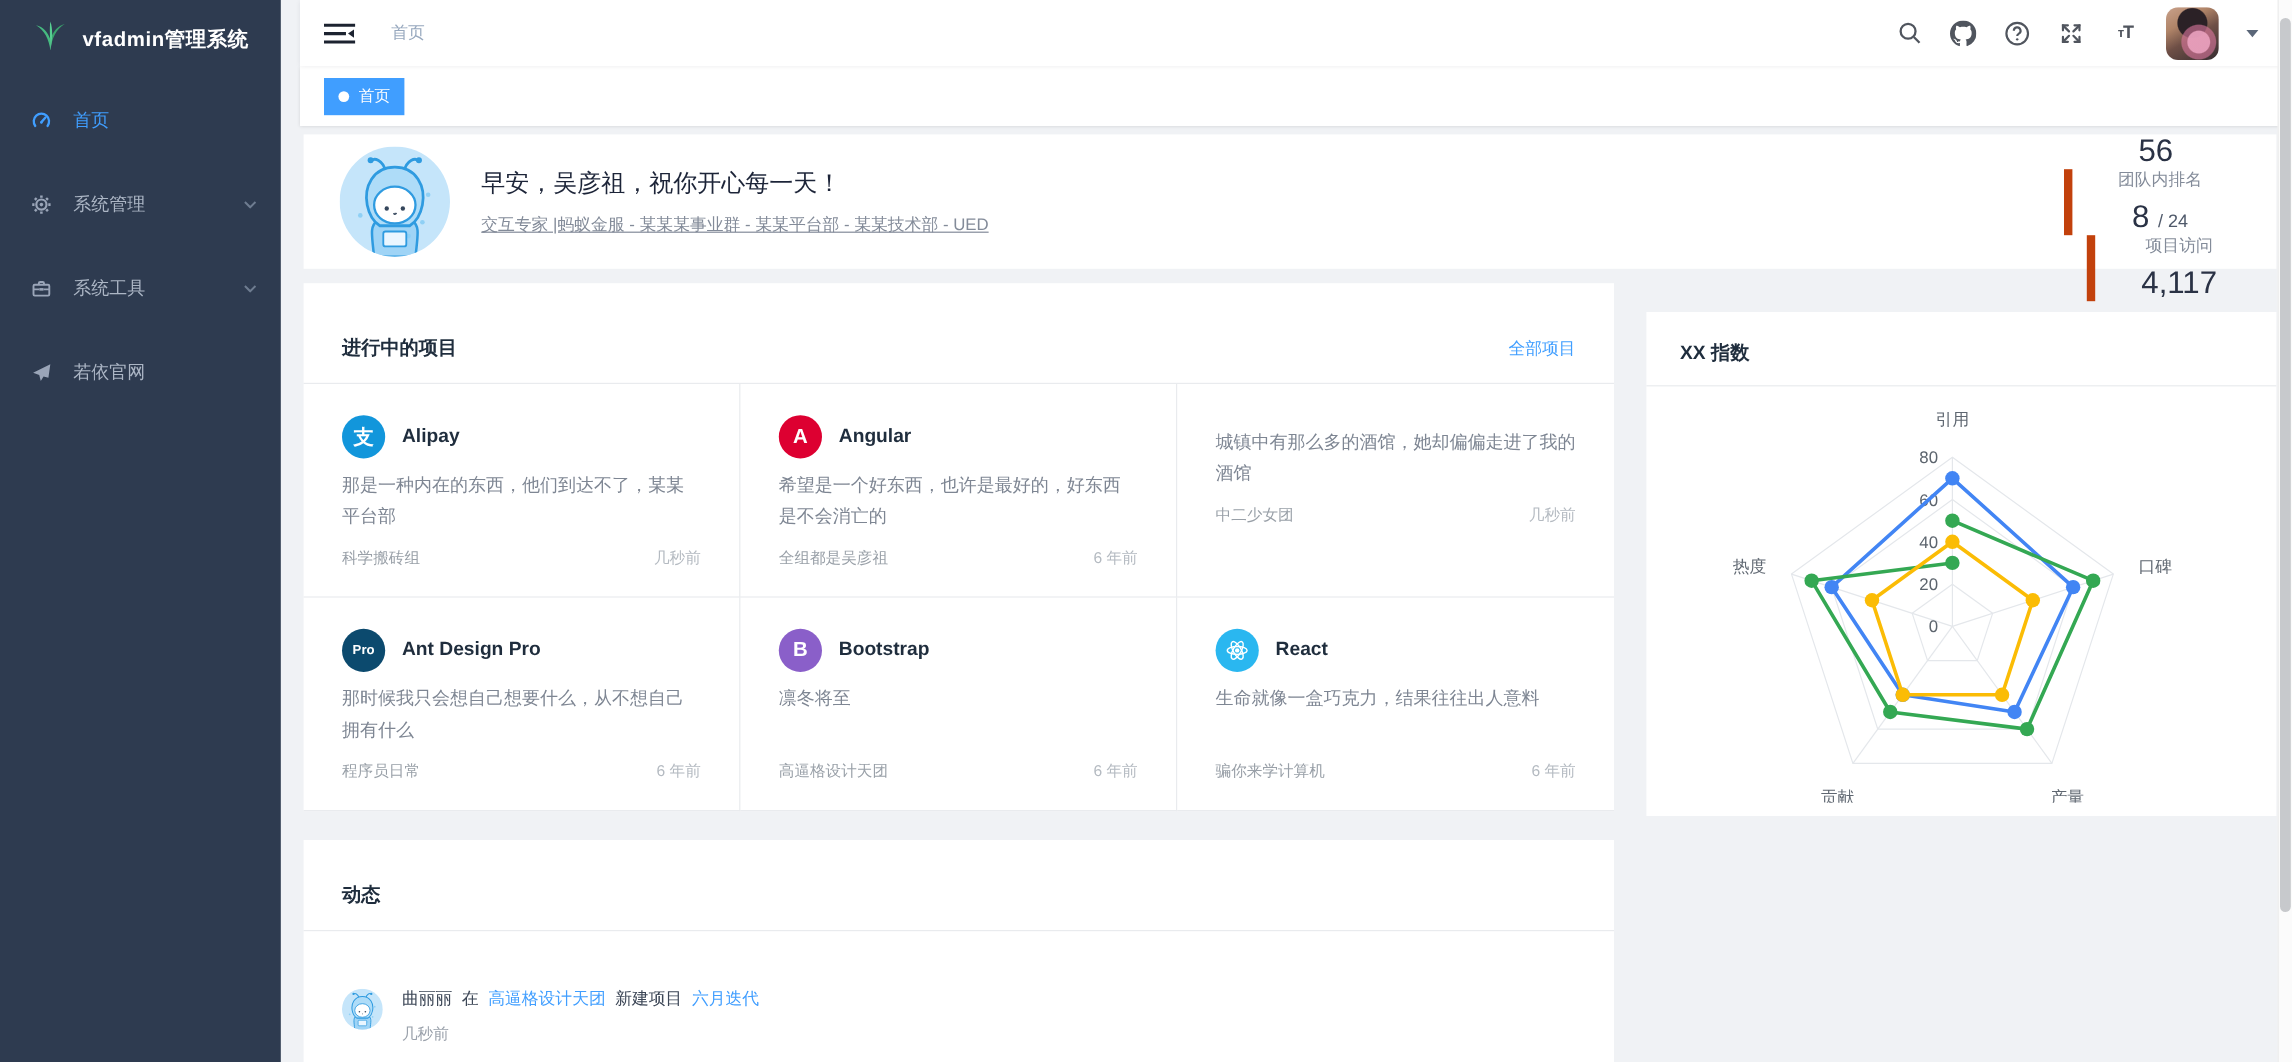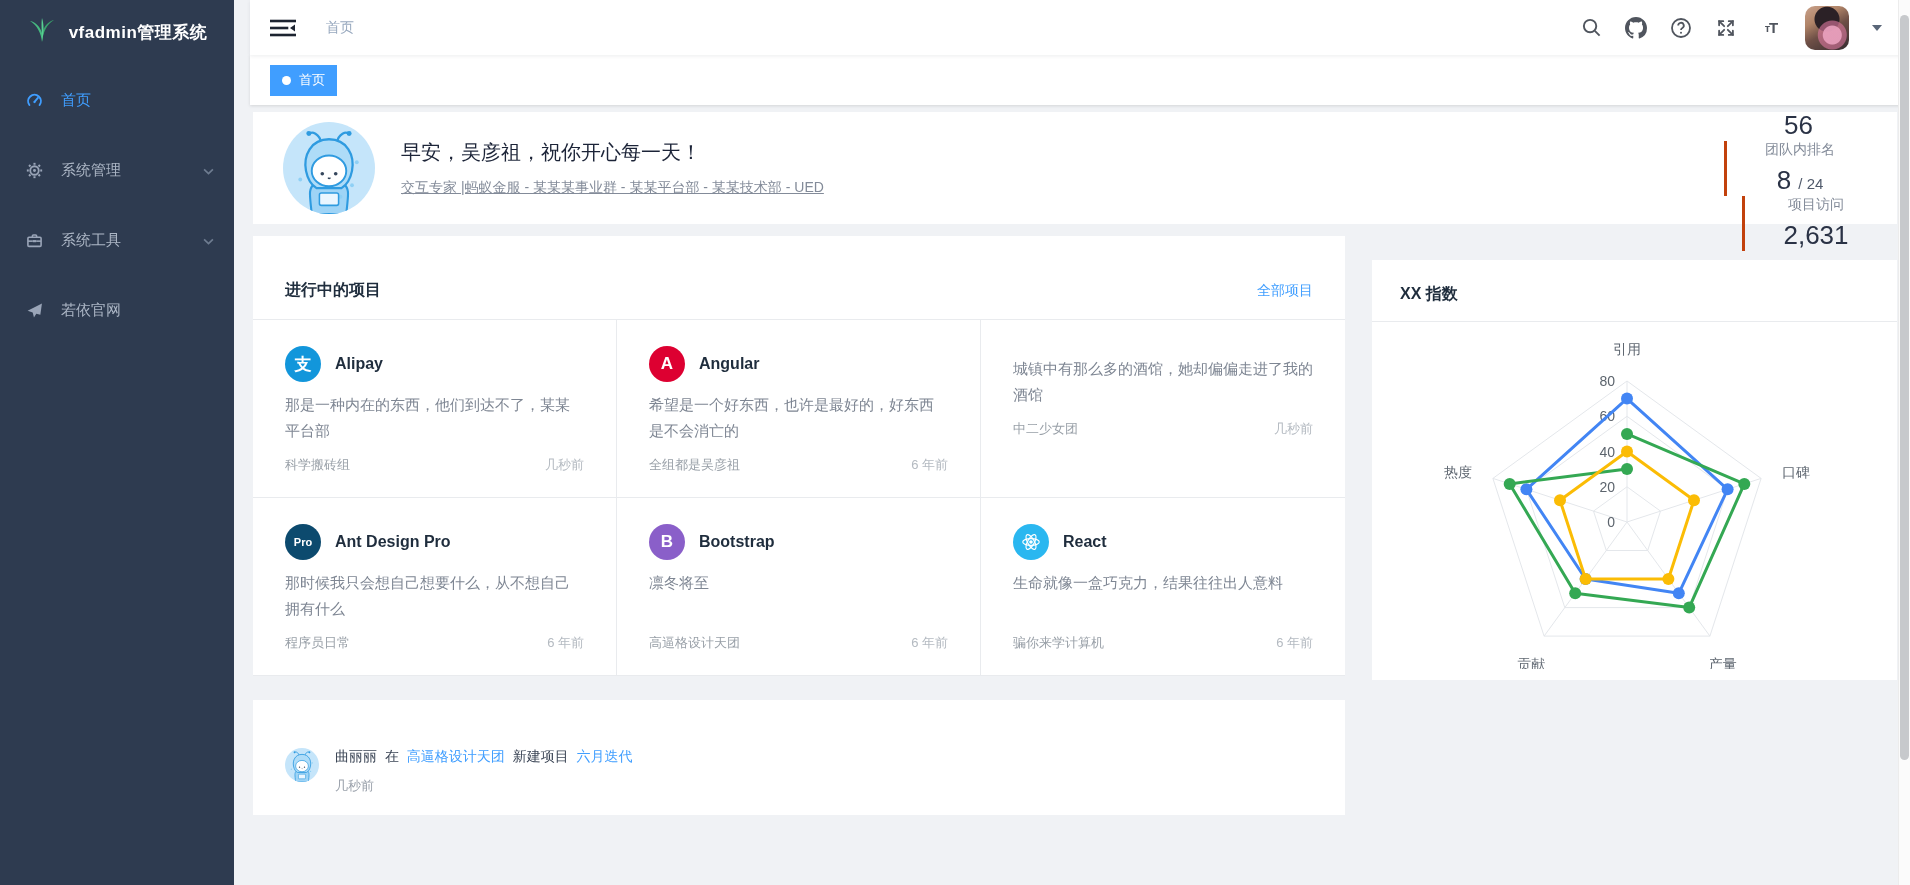--- a/index.html
+++ b/index.html
@@ -41,21 +41,21 @@
 
   
   .content { padding:7px 13px 0 3px; }
   .header-card { background:#fff; height:112px; display:flex; align-items:center; padding:0 24px 0 30px; }
   .greet-avatar { width:92px; height:92px; flex:0 0 auto; }
   .greet-info { margin-left:26px; }
   .greet-title { font-size:20px; font-weight:500; color:#1c2438; }
   .greet-sub { margin-top:13px; font-size:14px; color:#838b99;text-decoration:underline; }
   .stats { margin-left:auto; display:flex; align-items:center;flex-direction:column; }
   .stat { text-align:center; padding:0 38px; }
-  .stat + .stat { border-left:3px solid #c2410c; }
+  .stat + .stat { border-left:7px solid #c2410c; }
   .stat:last-child { padding-right:6px; }
   .stat-label { font-size:14px; color:#838b99; }
   .stat-value { margin-top:6px; font-size:26px; color:#2a3245; }
   .stat-suffix { font-size:15px; color:#505a6b; }
 
   .cols { display:flex; gap:27px; margin-top:12px; align-items:flex-start; }
   .col-left { flex:1 1 auto; min-width:0; }
   .col-right { width:525px; flex:0 0 auto; }
 
   .panel { background:#fff; }
@@ -281,21 +281,21 @@
         <div class="stat">
           <div class="stat-label">项目数</div>
           <div class="stat-value"><span>56</span><span class="stat-suffix"></span></div>
         </div>
         <div class="stat">
           <div class="stat-label">团队内排名</div>
           <div class="stat-value"><span>8</span> <span class="stat-suffix">/ 24</span></div>
         </div>
         <div class="stat">
           <div class="stat-label">项目访问</div>
-          <div class="stat-value"><span>2,631</span><span class="stat-suffix"></span></div>
+          <div class="stat-value"><span>4,117</span><span class="stat-suffix"></span></div>
         </div>
       </div>
     </div>
 
     <div class="cols">
 
       <div class="col-left">
 
         <div class="panel">
           <div class="panel-header">
@@ -384,20 +384,23 @@
               <div class="proj-foot">
                 <span class="proj-group">骗你来学计算机</span>
                 <span class="proj-time">6 年前</span>
               </div>
             </div>
 
           </div>
         </div>
 
         <div class="panel mt24">
+          <div class="panel-header mid">
+            <span class="panel-title">动态</span>
+          </div>
           <div class="activity-body">
             <span class="act-avatar">
               <svg width="34" height="34" viewBox="0 0 96 96">
                   <use href="#antboy"></use>
                 </svg>
             </span>
             <div>
               <div class="act-line1">
                 <span>曲丽丽</span>
                 <span>在</span>

